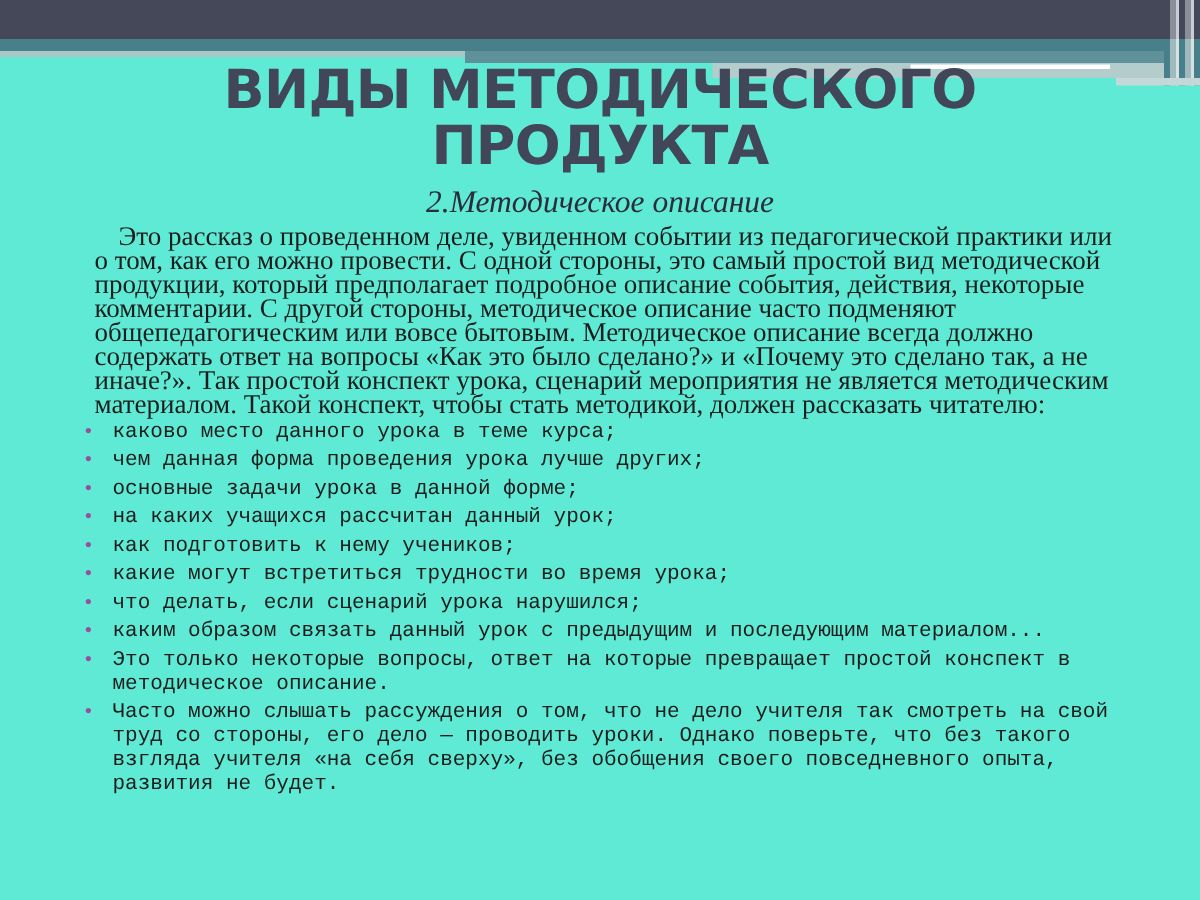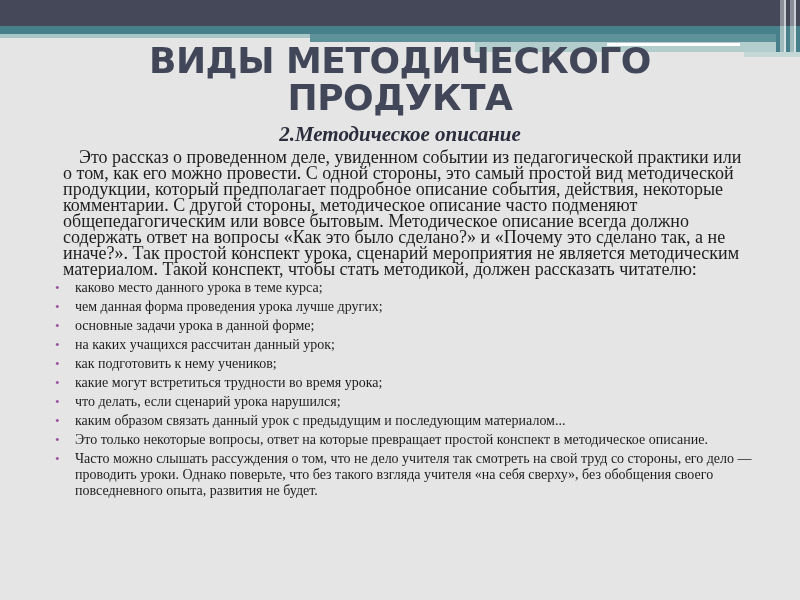--- a/index.html
+++ b/index.html
@@ -1,20 +1,20 @@
 <!DOCTYPE html>
 <html><head>
 <meta charset="utf-8">
 <style>
   html, body { margin: 0; padding: 0; background: #ffffff; }
   .slide {
     position: relative;
     width: 800px;
     height: 600px;
-    background: #e5e5e5;
+    background: #5eead4;
     overflow: hidden;
     font-family: "Liberation Serif", serif;
   }
 
   
   .bar-dark {
     position: absolute; left: 0; top: 0; width: 776px; height: 26px;
     background: #454858;
   }
   .corner-stripes-top {
@@ -60,21 +60,21 @@
     font-weight: bold;
     font-size: 36px;
     line-height: 37px;
     letter-spacing: -0.5px;
     color: #424659;
   }
   .subtitle {
     position: absolute; left: 55px; top: 122px; width: 690px;
     text-align: center;
     font-family: "Liberation Serif", serif;
-    font-weight: bold;
+    font-weight: normal;
     font-style: italic;
     font-size: 21px;
     color: #2b2c3c;
   }
   .paragraph {
     position: absolute; left: 63px; top: 149px; width: 679px;
     font-size: 18px;
     line-height: 16px;
     color: #1d1d1d;
     text-indent: 16px;
@@ -85,20 +85,21 @@
     margin: 0; padding: 0;
     list-style: none;
     font-size: 14px;
     line-height: 16px;
     color: #1d1d1d;
   }
   .bullets li {
     position: relative;
     padding-left: 27px;
     margin-bottom: 3px;
+    font-family: Liberation Mono, monospace;
   }
   .bullets li::before {
     content: "•";
     position: absolute;
     left: 7px;
     top: 0;
     color: #9a4e9e;
     font-size: 13px;
   }
 </style>

